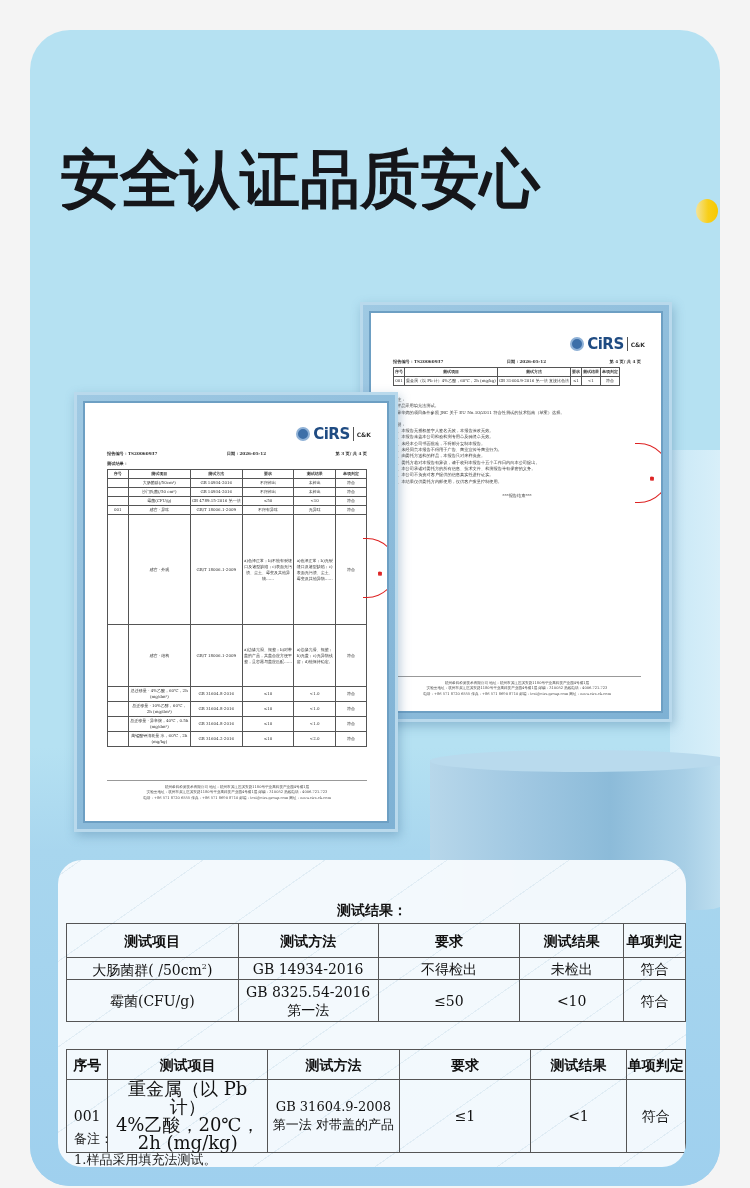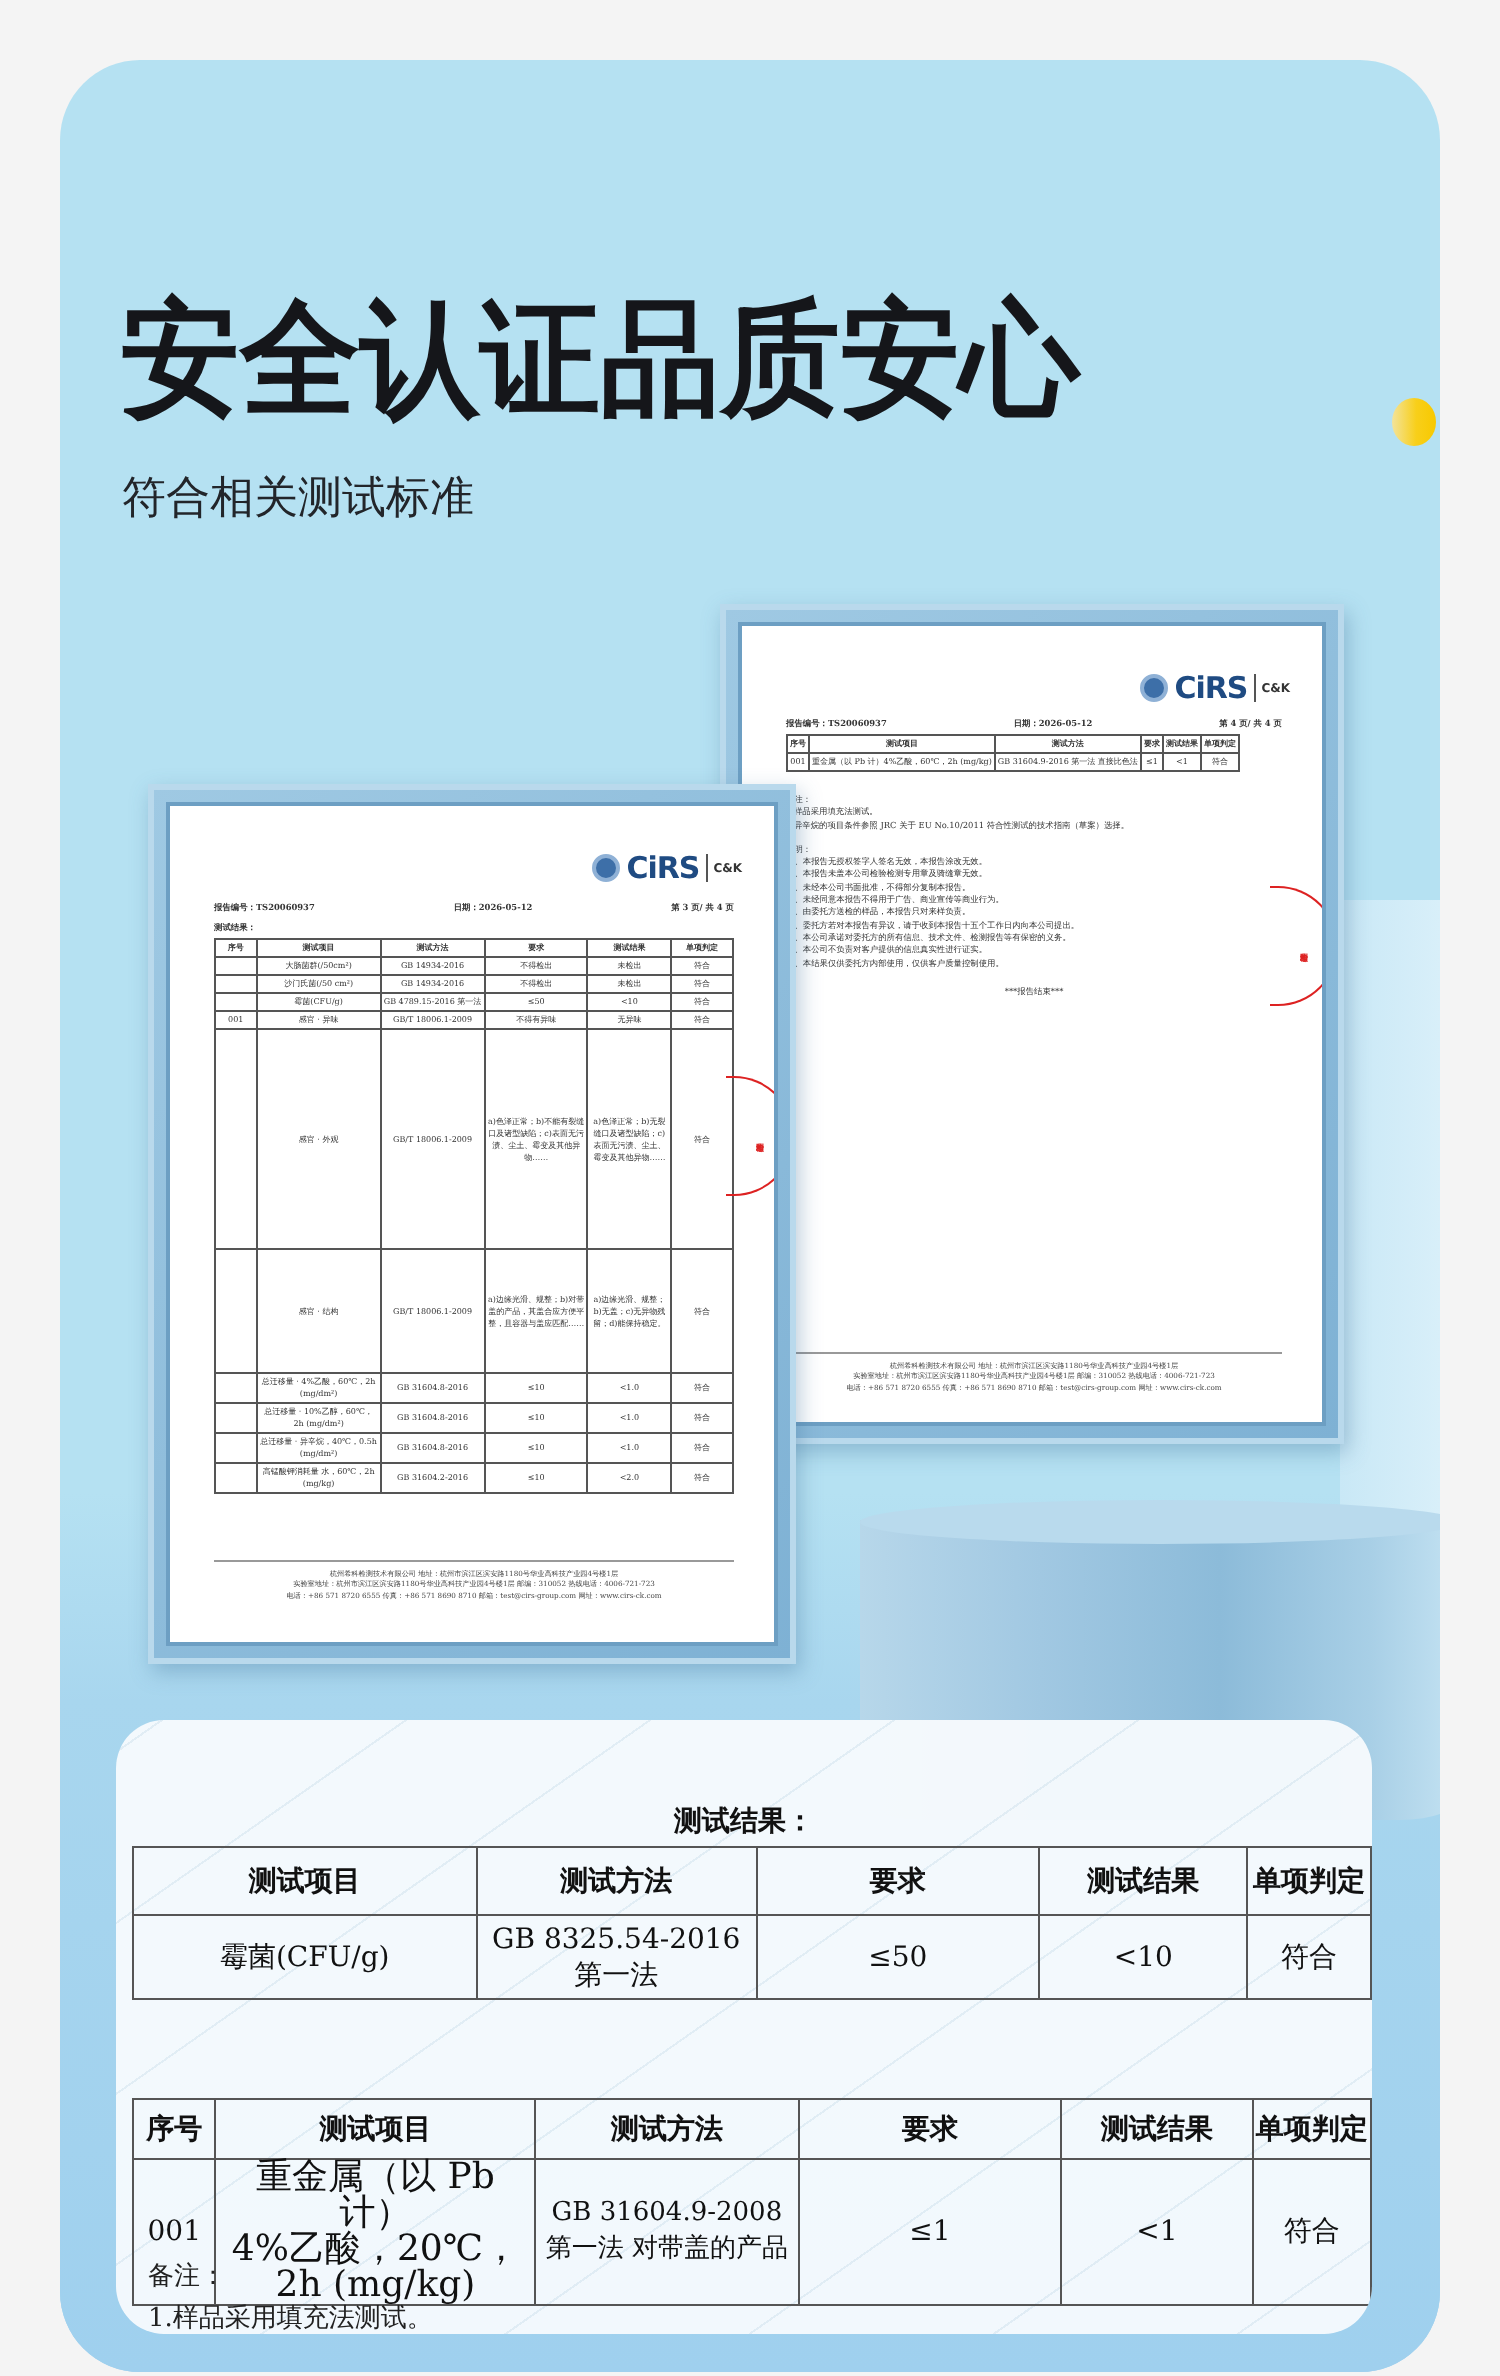--- a/index.html
+++ b/index.html
@@ -96,21 +96,20 @@
   .t1 { left: 8px; top: 63px; width: 620px; }
   .t2 { left: 8px; top: 189px; width: 620px; }
   .notes { position: absolute; left: 16px; top: 268px; font-size: 13px; line-height: 21px; color: #222; }
   sup { font-size: 8px; }
 </style>
 </head>
 <body>
 
 <div class="card">
   <div class="headline">安全认证品质安心</div>
-  <div class="subhead">符合相关测试标准</div>
   <div class="sun"></div>
 
   <div class="wall-right"></div>
   <div class="floor"></div>
   <div class="pedestal"></div>
   <div class="pedestal-top"></div>
 
   <div class="frame frame-right">
     <div class="inner">
       <div class="doc">
@@ -302,20 +301,27 @@
           <col style="width:62px">
         </colgroup>
       <tbody>
           <tr style="height:34px">
         <th>测试项目</th>
         <th>测试方法</th>
         <th>要求</th>
         <th>测试结果</th>
         <th>单项判定</th>
       </tr>
+      <tr style="height:22px">
+        <td><span>大肠菌群( /50cm</span><sup>2</sup><span>)</span></td>
+        <td>GB 14934-2016</td>
+        <td>不得检出</td>
+        <td>未检出</td>
+        <td>符合</td>
+      </tr>
       <tr style="height:42px">
         <td>霉菌(CFU/g)</td>
         <td>
               <div>GB 8325.54-2016</div>
               <div>第一法</div>
             </td>
         <td>≤50</td>
         <td>&lt;10</td>
         <td>符合</td>
       </tr>

